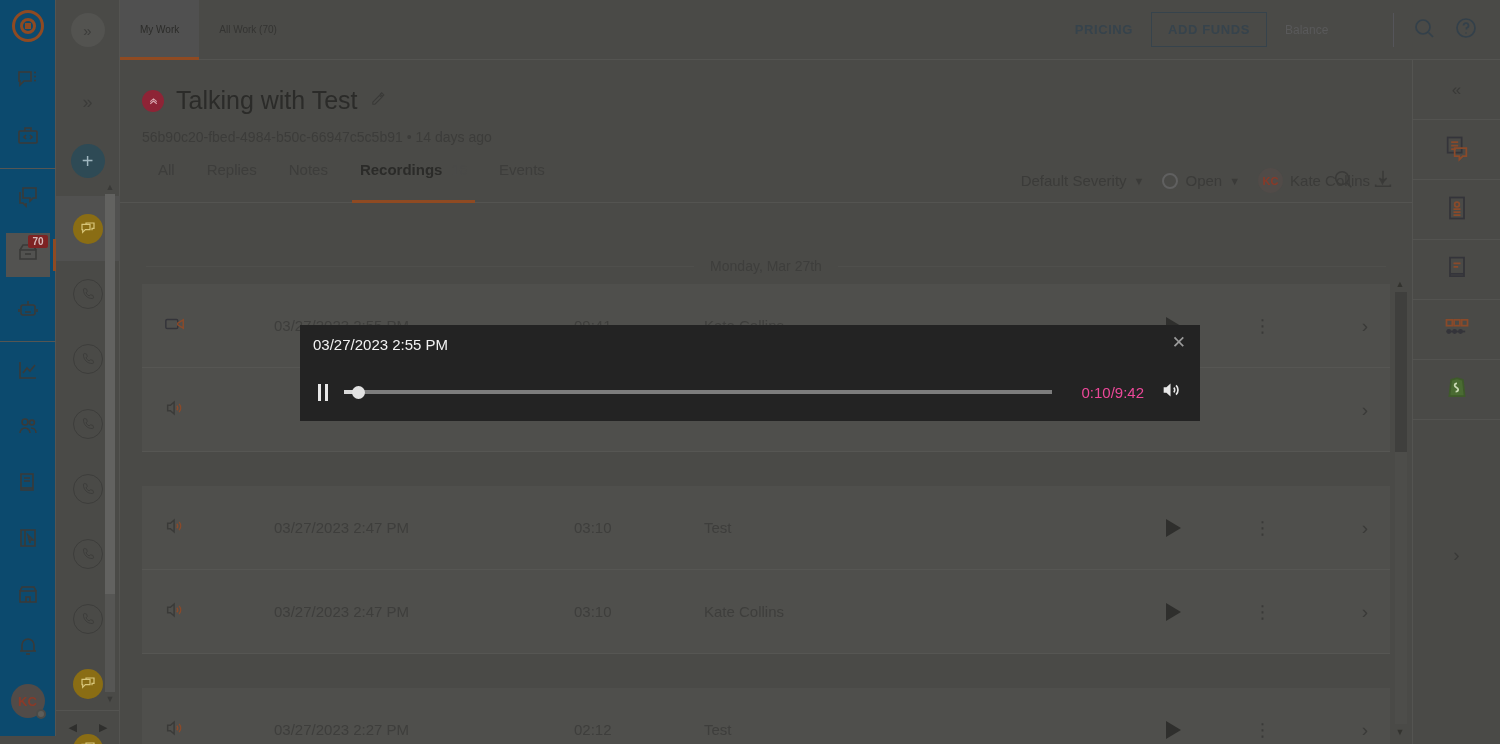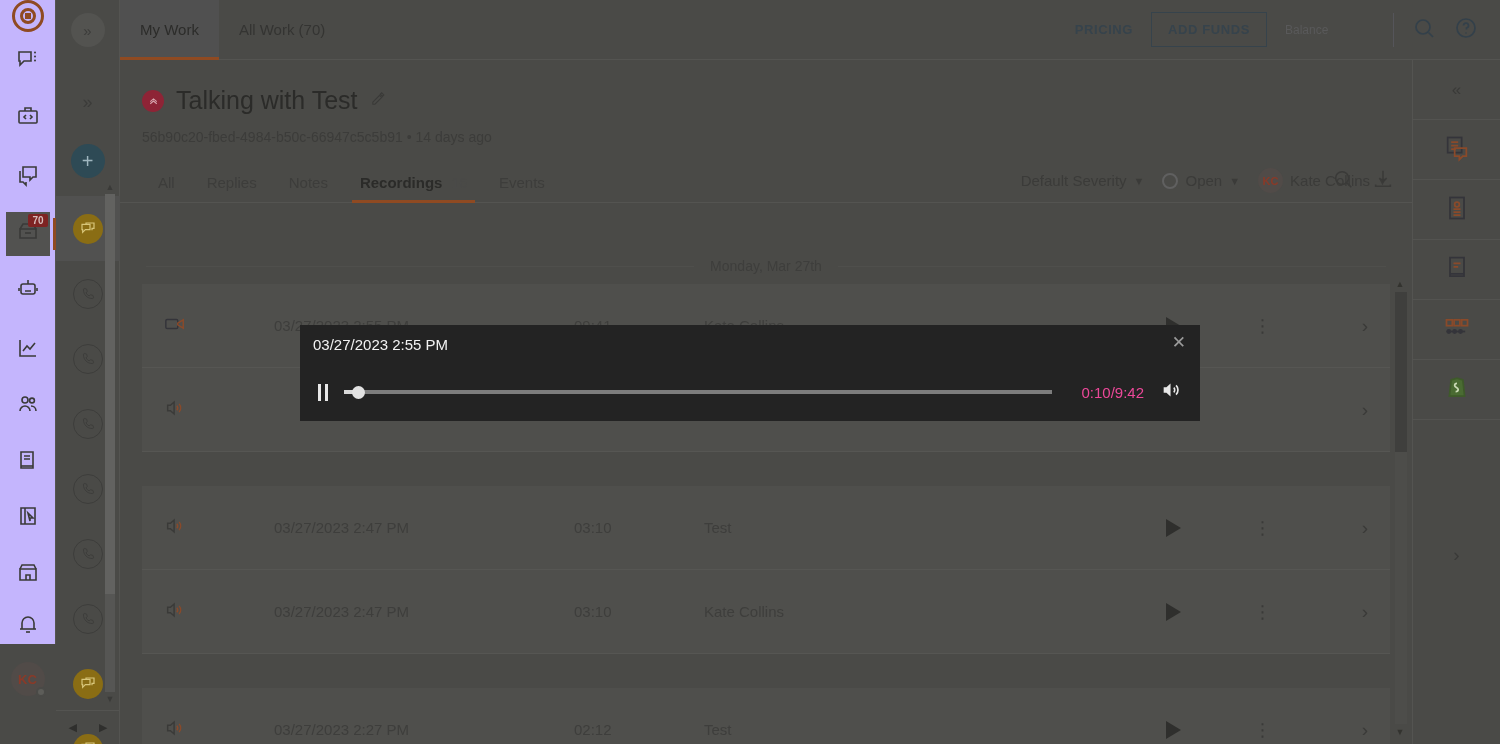--- a/index.html
+++ b/index.html
@@ -7,22 +7,22 @@
     width: 1500px; height: 744px;
     overflow: hidden;
     font-family: "Liberation Sans", sans-serif;
     background: #4a4a47;
   }
   
   .app { position: relative; width: 1500px; height: 744px; background: #4a4a47; }
 
   
   .rail {
-    position: absolute; left: 0; top: 0; width: 56px; height: 644px;
-    background: #c4b5fd; border-right: 1px solid #545451;
+    position: absolute; left: 0; top: 0; width: 56px; height: 736px;
+    background: #0c4a6e; border-right: 1px solid #545451;
     display: flex; flex-direction: column; align-items: center;
   }
   .rail-logo { width: 56px; height: 60px; display:flex; align-items:center; justify-content:center; }
   .logo-ring {
     width: 32px; height: 32px; border-radius: 50%;
     border: 3px solid #8f4a22; display:flex; align-items:center; justify-content:center;
   }
   .logo-ring i {
     width: 16px; height: 16px; border-radius: 50%;
     border: 3px solid #8f4a22; display:flex; align-items:center; justify-content:center;
@@ -90,21 +90,21 @@
   }
   .conv-pager span { color:#2f2f2d; font-size:11px; cursor:pointer; }
 
   
   .topbar {
     position:absolute; left:120px; top:0; right:0; height:60px;
     background:#4a4a47; border-bottom:1px solid #545451; display:flex; align-items:center;
   }
   .tabs-top { display:flex; height:60px; align-items:stretch; }
   .tab-top {
-    padding: 0 20px; display:flex; align-items:center; font-size:15px; color:#343432;
+    padding: 0 20px; display:flex; align-items:center; font-size:10px; color:#343432;
     position:relative; cursor:pointer;
   }
   .tab-top.active { background:#505050; color:#2c2c2a; }
   .tab-top.active::after {
     content:""; position:absolute; left:0; right:0; bottom:0; height:3px; background:#8f4a22;
   }
   .top-right { margin-left:auto; display:flex; align-items:center; gap: 18px; padding-right: 22px; }
   .pricing-link { font-size:13px; letter-spacing:.6px; color:#36434c; cursor:pointer; font-weight:600;}
   .addfunds-btn {
     border:1px solid #36434c; color:#36434c; font-size:13px; letter-spacing:.6px; font-weight:600;
@@ -131,21 +131,21 @@
   .head-right { position:absolute; right:24px; top:108px; display:flex; align-items:center; gap:18px; }
   .ctl { display:flex; align-items:center; gap:7px; font-size:15px; color:#3b3b39; cursor:pointer; }
   .ctl .cv { font-size:11px; color:#3b3b39; }
   .status-ring { width:16px; height:16px; border-radius:50%; border:2px solid #606060; }
   .kc-chip {
     width:25px; height:25px; border-radius:50%; background:#514b48; color:#8a3a28;
     font-size:11px; font-weight:700; display:flex; align-items:center; justify-content:center;
   }
 
   .tabbar {
-    margin-top: 16px; border-bottom:1px solid #545451; display:flex; align-items:flex-end;
+    margin-top: 16px; border-bottom:1px solid #545451; display:flex; 
     padding-left: 22px; height: 42px; position:relative;
   }
   .tab {
     font-size:15px; color:#3d3d3b; padding: 0 16px 11px 16px; position:relative; cursor:pointer;
     display:flex; align-items:baseline; gap:9px;
   }
   .tab.active { color:#2b2b29; font-weight:600; }
   .tab.active::after { content:""; position:absolute; left:8px; right:8px; bottom:-1px; height:3px; background:#8f4a22; }
   .tab .cnt { font-size:14px; color:#4a4a48; font-weight:400; }
   .tabbar-ic { position:absolute; right: 18px; bottom: 8px; display:flex; gap:18px; }

